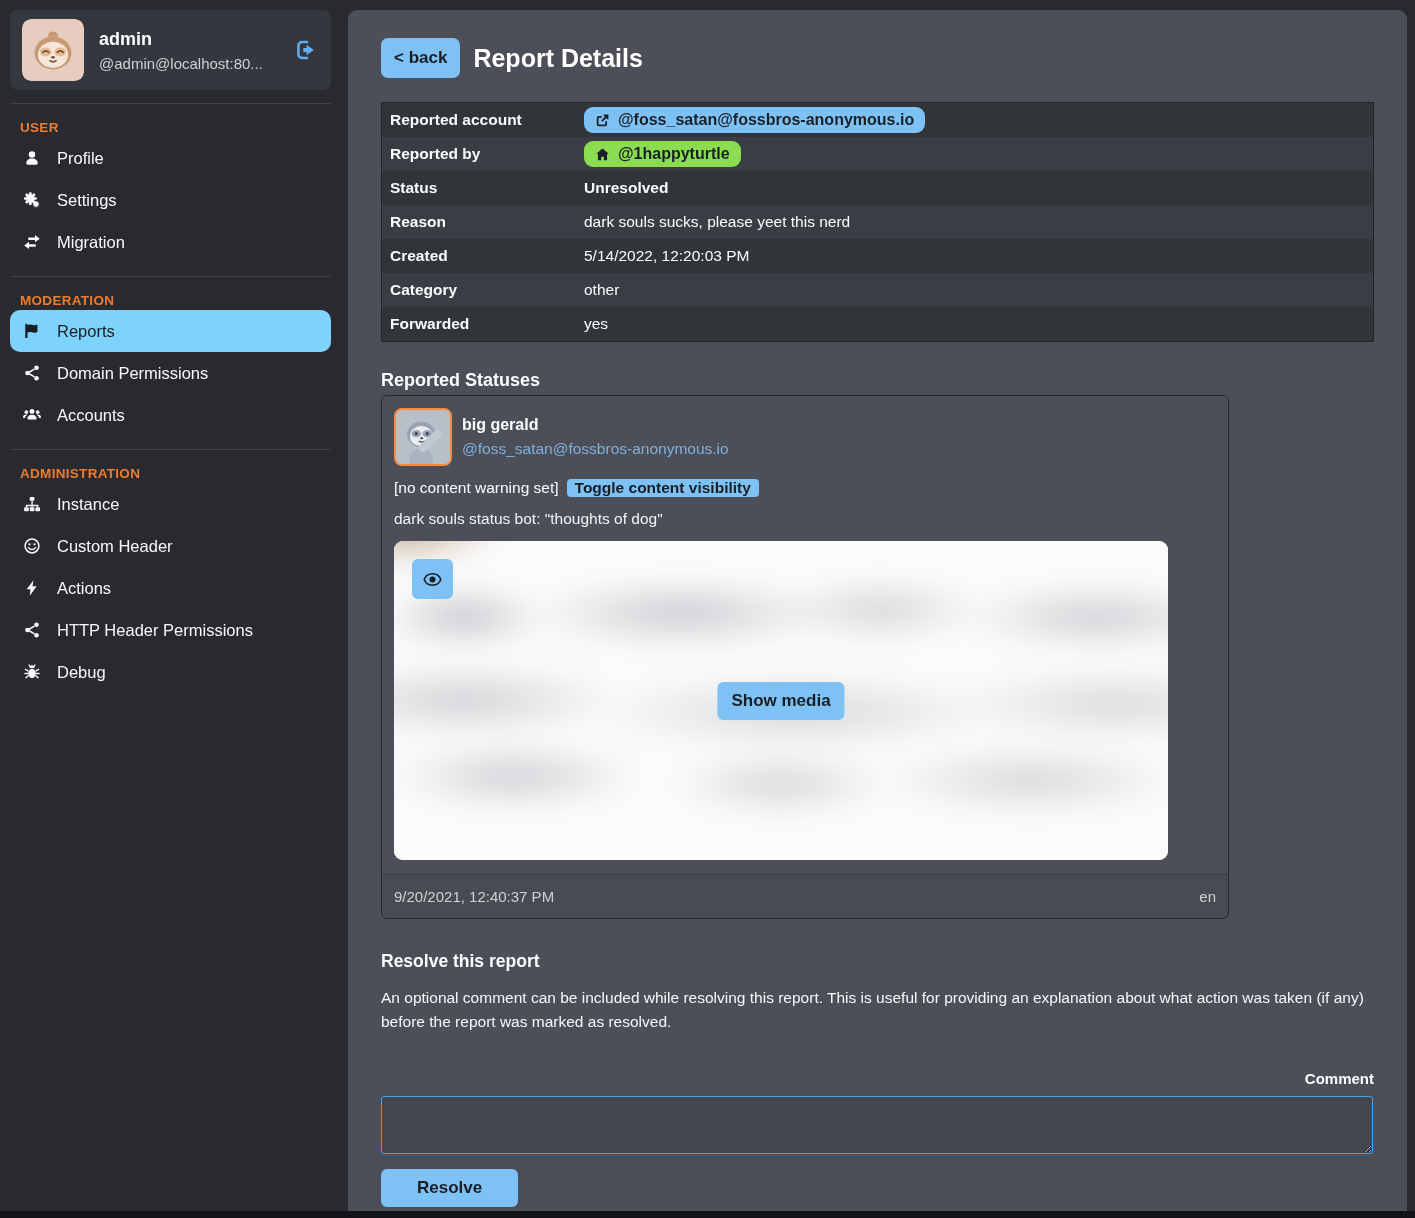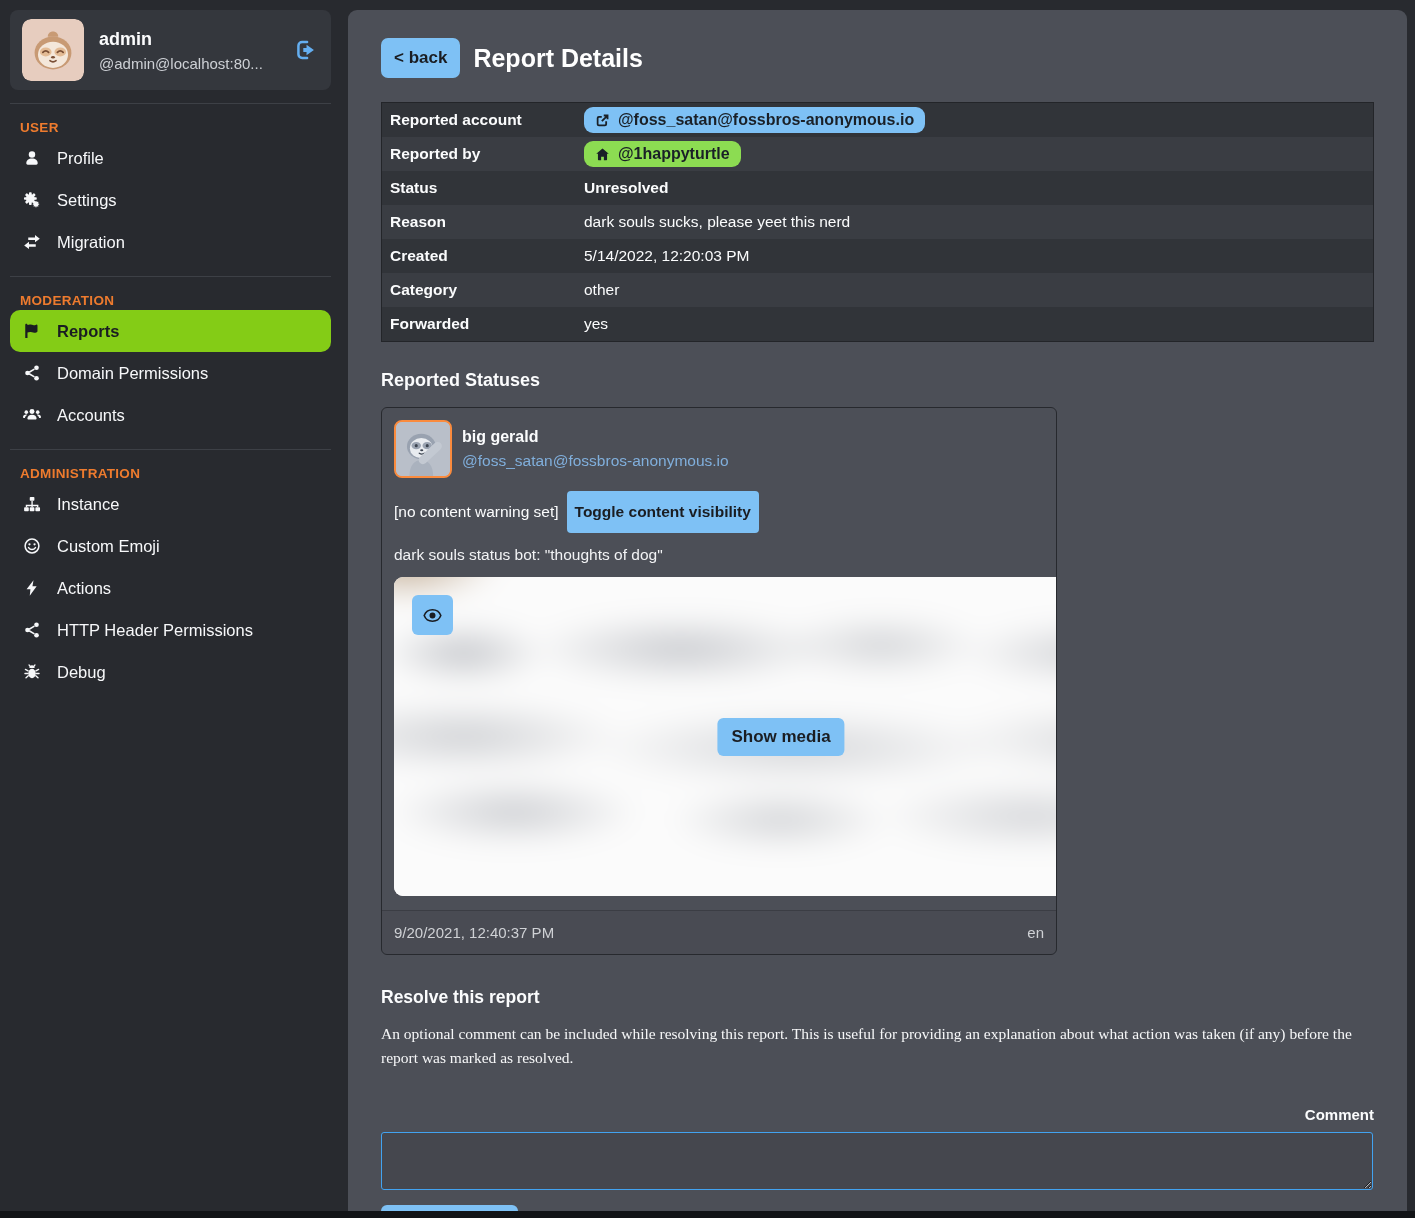--- a/index.html
+++ b/index.html
@@ -31,21 +31,21 @@
     color:#ee7b2e; font-weight:bold; font-size:13.5px; letter-spacing:.3px;
     padding:6px 10px 2px 10px;
   }
   .nav-item {
     display:flex; align-items:center; gap:15px;
     padding:11px 12px; border-radius:10px; cursor:pointer;
     font-size:16.5px; color:#f7f8fa; text-decoration:none;
   }
   .nav-item .nav-icon { width:20px; height:20px; display:flex; align-items:center; justify-content:center; flex-shrink:0; }
   .nav-item .nav-icon svg { width:18px; height:18px; }
-  .nav-item.active { background:#84cc16; color:#1a1d22; font-weight:bold; }
+  .nav-item.active { background:#7dd3fc; color:#1a1d22; font-weight:normal; }
 
   
   .panel {
     flex:1; background:#4c4f57; border-radius:9px;
     min-height:1197px; padding:28px 33px 40px 33px;
   }
   .page-header { display:flex; align-items:center; gap:13px; margin-bottom:24px; }
   .btn {
     background:#7ec1f5; color:#1a1d22; border:none; cursor:pointer;
     font-family:inherit; font-weight:bold; border-radius:7px;
@@ -67,34 +67,34 @@
     color:#1a2027; font-weight:bold; font-size:16px;
   }
   .pill svg { width:15px; height:15px; flex-shrink:0; }
   .pill-blue  { background:#7ec1f5; }
   .pill-green { background:#8cdc52; }
 
   .section-heading { font-size:18px; font-weight:bold; margin:28px 0 0 0; }
 
   
   .status-card {
-    border:1px solid #27292e; border-radius:6px; margin-top:16px;
-    width:676px; overflow:hidden;
+    border:1px solid #27292e; border-radius:6px; margin-top:4px;
+    width:848px; overflow:hidden;
   }
   .status-inner { padding:12px 12px 0 12px; }
   .status-header { display:flex; align-items:center; gap:10px; }
   .status-avatar {
     width:58px; height:58px; border-radius:8px; overflow:hidden;
     border:2px solid #fa8b3e; flex-shrink:0; background:#b9bfc9;
   }
   .status-avatar svg { display:block; width:100%; height:100%; }
   .status-name { font-size:16px; font-weight:bold; margin-bottom:6px; }
   .status-handle { font-size:15.5px; color:#80afdc; cursor:pointer; }
   .cw-row { display:flex; align-items:center; gap:8px; margin-top:13px; font-size:15.5px; }
-  .toggle-btn { font-size:15.5px; padding:12px 8px; border-radius:4px; }
+  .toggle-btn { font-size:15.5px; padding:0 8px; border-radius:4px; }
   .status-content { margin-top:13px; font-size:15.5px; color:#f2f3f5; }
 
   .media-wrap {
     position:relative; margin-top:13px; width:774px; height:319px;
     border-radius:9px; overflow:hidden; background:#f6f6f6; cursor:pointer;
   }
   .media-blur {
     position:absolute; inset:-30px; filter:blur(13px);
     background:
       radial-gradient(150px 70px at 5% 3%,  rgba(176,148,116,.8), transparent 65%),
@@ -121,21 +121,21 @@
     font-size:17px; padding:9px 14px; border-radius:6px;
   }
   .status-footer {
     display:flex; justify-content:space-between; align-items:center;
     padding:13px 12px; margin-top:14px; font-size:15px; color:#cfd1d5;
     background:rgba(0,0,0,.04); border-top:1px solid rgba(0,0,0,.18);
   }
 
   
   .resolve-heading { font-size:17.5px; font-weight:bold; margin-top:32px; }
-  .resolve-desc { font-size:15.5px; line-height:24px; margin-top:14px; color:#f6f7f8; max-width:1000px;font-family:Liberation Serif, serif; }
+  .resolve-desc { font-size:15.5px; line-height:24px; margin-top:14px; color:#f6f7f8; max-width:1000px; }
   .resolve-warning { font-size:15.5px; font-weight:bold; margin-top:18px; }
   .comment-label { display:block; font-size:15px; font-weight:bold; margin-top:36px;text-align:right; }
   .comment-input {
     display:block; margin-top:9px; width:992px; height:58px;
     background:#45474e; border:1.5px solid #42a3f0; border-radius:3px;
     color:#fbfcfd; font-family:inherit; font-size:15px; padding:8px; resize:vertical;
   }
   .resolve-btn { margin-top:15px; font-size:17px; padding:9px 36px; border-radius:6px; }
 
   .bottom-strip { position:absolute; left:0; right:0; bottom:0; height:7px; background:#121417; }
@@ -277,21 +277,21 @@
 
       <a class="nav-item">
         <span class="nav-icon">
           <svg viewBox="0 0 24 24">
             <circle cx="12" cy="12" r="9.2" fill="none" stroke="currentColor" stroke-width="2"></circle>
             <circle cx="8.6" cy="9.8" r="1.5" fill="currentColor"></circle>
             <circle cx="15.4" cy="9.8" r="1.5" fill="currentColor"></circle>
             <path d="M7.4 14.2c1.2 1.7 2.8 2.6 4.6 2.6s3.4-.9 4.6-2.6" fill="none" stroke="currentColor" stroke-width="2" stroke-linecap="round"></path>
           </svg>
         </span>
-        <span>Custom Emoji</span>
+        <span>Custom Header</span>
       </a>
 
       <a class="nav-item">
         <span class="nav-icon">
           <svg viewBox="0 0 24 24" fill="currentColor">
             <path d="M14 1.8L4.8 13.6h5.1L9 22.2l9.2-12.4h-5.6L14 1.8z"></path>
           </svg>
         </span>
         <span>Actions</span>
       </a>

